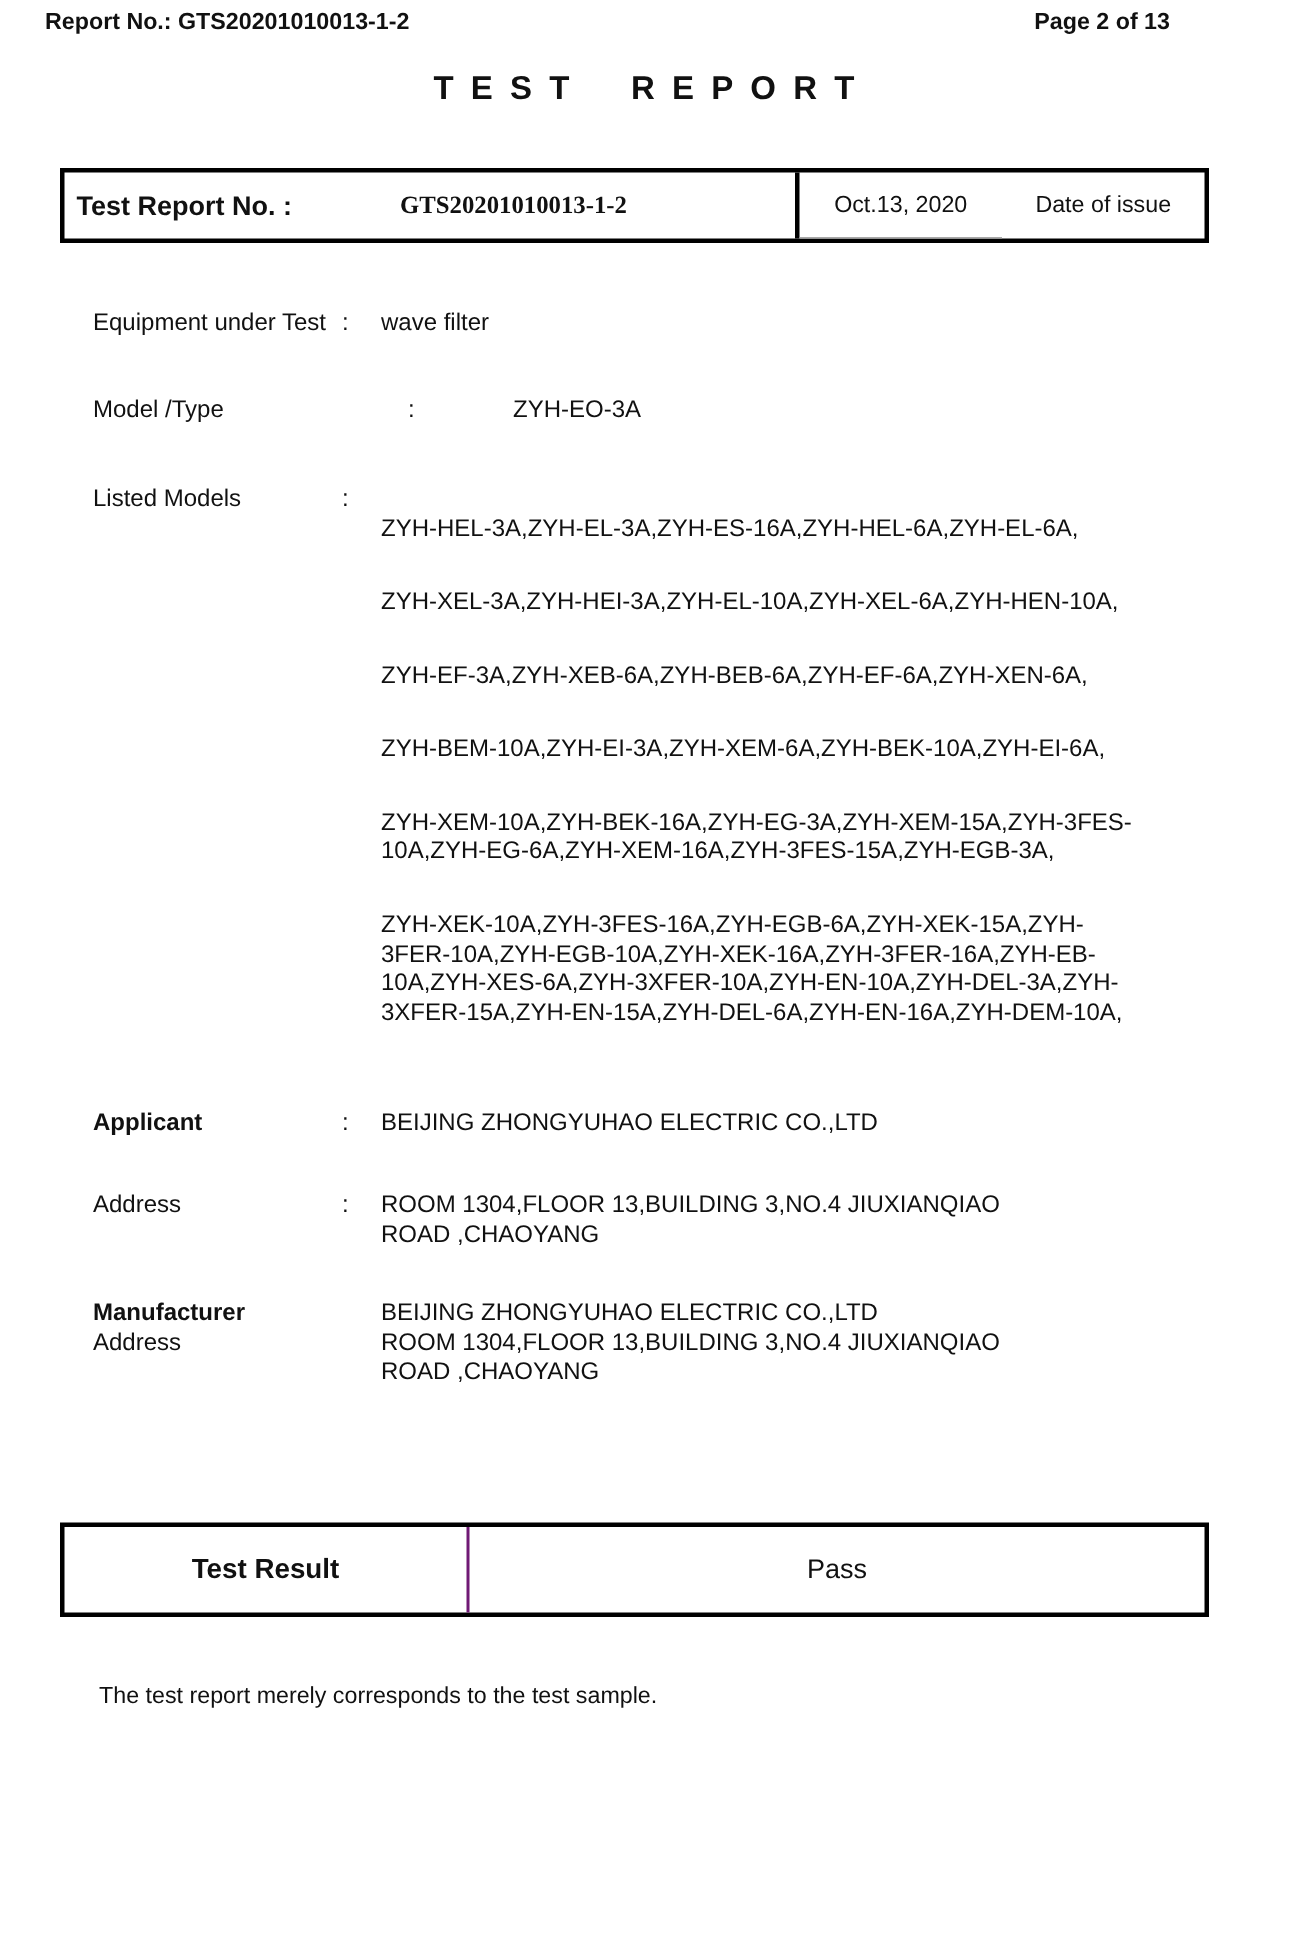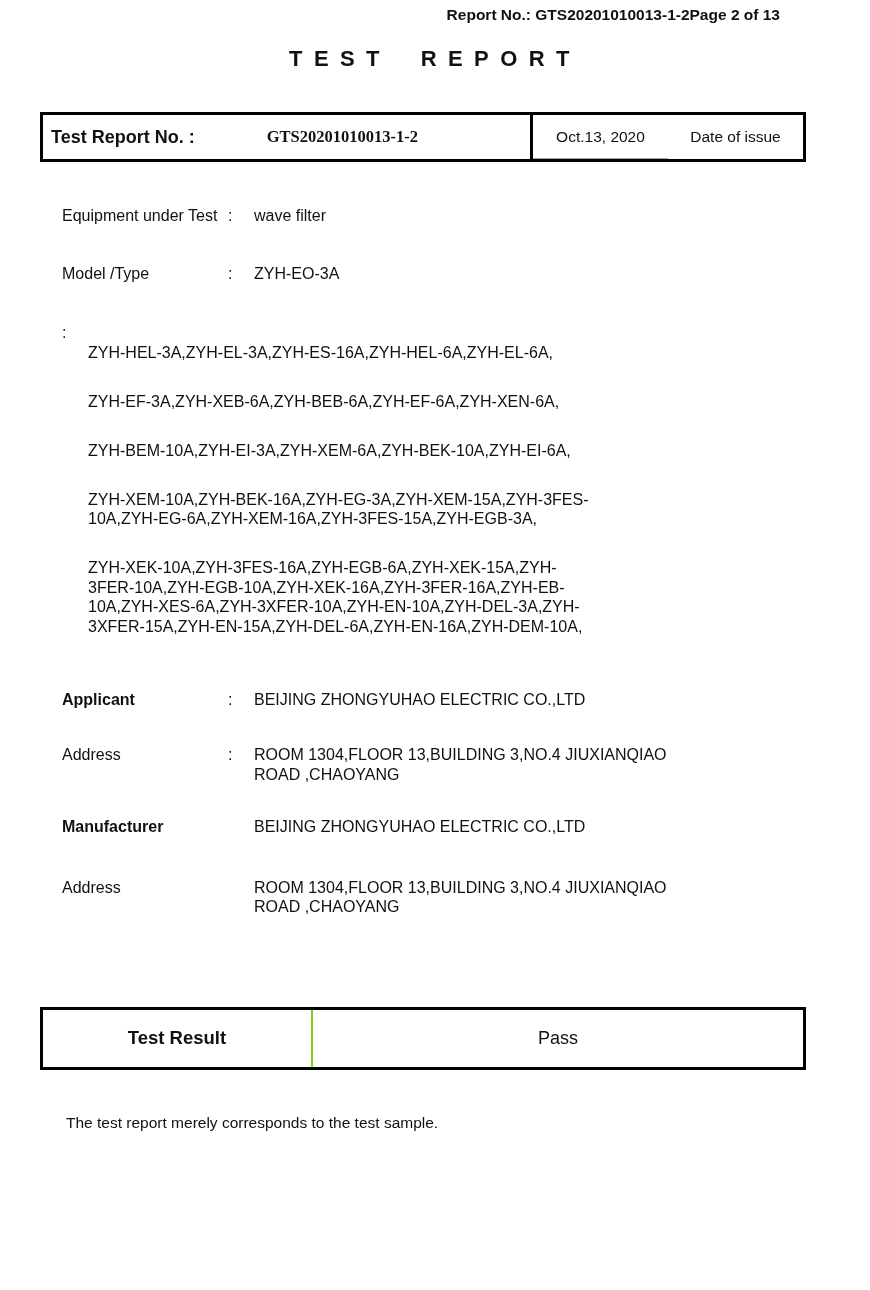--- a/index.html
+++ b/index.html
@@ -4,21 +4,21 @@
 <style>
   * { margin:0; padding:0; box-sizing:border-box; }
   html,body { background:#e8e8e8; }
   body { font-family:"Liberation Sans", sans-serif; color:#111; }
   .page {
     position:relative; width:870px; height:1290px; margin:0 auto;
     background:#ffffff; overflow:hidden;
   }
   
   .page-header {
-    display:flex; justify-content:flex-end;
+    display:flex; justify-content:space-between;
     padding:6px 90px 0 30px;
     font-size:15.5px; font-weight:bold;
   }
   
   .doc-title {
     margin-top:22px; text-align:center;
     font-size:22px; font-weight:bold;
     letter-spacing:0.52em; word-spacing:0.55em;
   }
   
@@ -35,33 +35,33 @@
   }
   .rt-date { border-bottom:1px solid #a8a8a8; }
   
   .details { margin:44px 0 0 62px; font-size:16px; line-height:19.5px; }
   .row { display:flex; }
   .row .label { width:166px; flex:none; }
   .row .colon { width:26px; flex:none; }
   .row .value { width:560px; flex:none; white-space:pre-line; }
   .label.bold { font-weight:bold; }
   .row-equipment { margin-bottom:38px; }
-  .row-model { margin-bottom:40px; }
+  .row-model { margin-bottom:40px;gap:44px; }
   .row-listed { margin-bottom:24px; }
   .row-applicant { margin-bottom:36px; }
   .row-address1 { margin-bottom:33px; }
-  .row-manufacturer { margin-bottom:41px; }
+  .row-manufacturer { }
   .models-group { margin:0 0 10px 0; white-space:pre-line; }
   
   .result-table {
     margin:90px 0 0 40px; width:766px; height:63px;
     border:3px solid #000; display:flex;
   }
   .res-left {
-    flex:0 0 270px; border-right:2px solid #84cc16;
+    flex:0 0 270px; border-right:2px solid #701a75;
     display:flex; align-items:center; justify-content:center;
     font-size:18.5px; font-weight:bold;
   }
   .res-right {
     flex:1; display:flex; align-items:center; justify-content:center;
     font-size:18px; font-weight:normal;
   }
   
   .footer { margin:41px 32px 0 66px; font-size:15.5px; line-height:23px; }
 </style>
@@ -96,23 +96,25 @@
       <div class="value">wave filter</div>
     </div>
 
     <div class="row row-model">
       <div class="label">Model /Type</div>
       <div class="colon">:</div>
       <div class="value">ZYH-EO-3A</div>
     </div>
 
     <div class="row row-listed">
+      <div class="label">Listed Models</div>
       <div class="colon">:</div>
       <div class="value">
         <p class="models-group">ZYH-HEL-3A,ZYH-EL-3A,ZYH-ES-16A,ZYH-HEL-6A,ZYH-EL-6A,</p>
+        <p class="models-group">ZYH-XEL-3A,ZYH-HEI-3A,ZYH-EL-10A,ZYH-XEL-6A,ZYH-HEN-10A,</p>
         <p class="models-group">ZYH-EF-3A,ZYH-XEB-6A,ZYH-BEB-6A,ZYH-EF-6A,ZYH-XEN-6A,</p>
         <p class="models-group">ZYH-BEM-10A,ZYH-EI-3A,ZYH-XEM-6A,ZYH-BEK-10A,ZYH-EI-6A,</p>
         <p class="models-group">ZYH-XEM-10A,ZYH-BEK-16A,ZYH-EG-3A,ZYH-XEM-15A,ZYH-3FES-
 10A,ZYH-EG-6A,ZYH-XEM-16A,ZYH-3FES-15A,ZYH-EGB-3A,</p>
         <p class="models-group">ZYH-XEK-10A,ZYH-3FES-16A,ZYH-EGB-6A,ZYH-XEK-15A,ZYH-
 3FER-10A,ZYH-EGB-10A,ZYH-XEK-16A,ZYH-3FER-16A,ZYH-EB-
 10A,ZYH-XES-6A,ZYH-3XFER-10A,ZYH-EN-10A,ZYH-DEL-3A,ZYH-
 3XFER-15A,ZYH-EN-15A,ZYH-DEL-6A,ZYH-EN-16A,ZYH-DEM-10A,</p>
       </div>
     </div>

